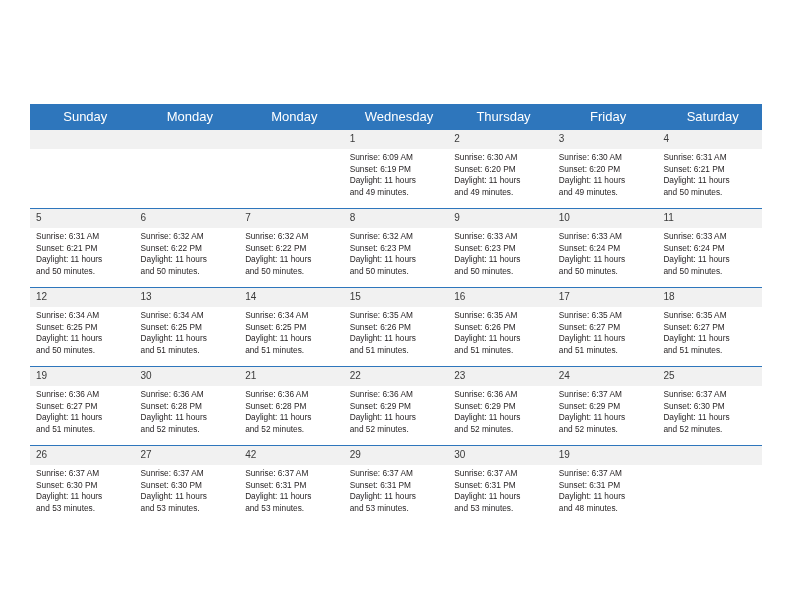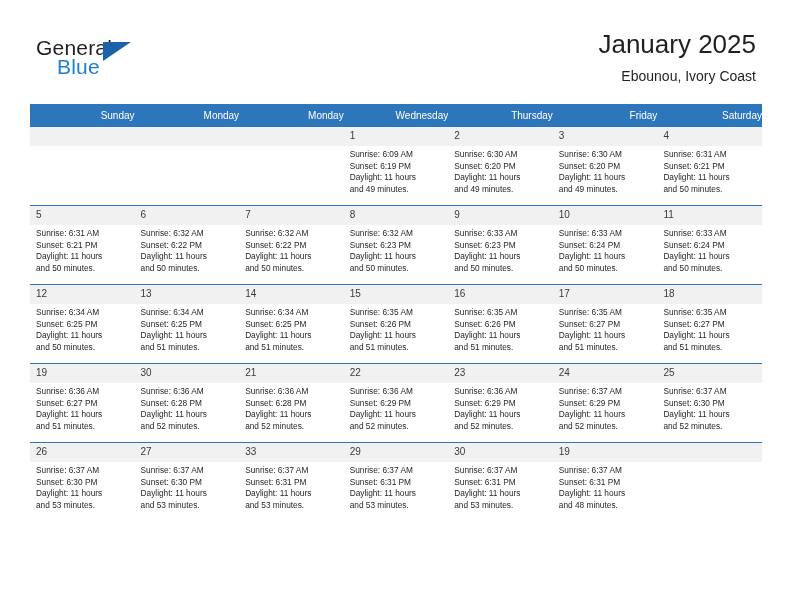--- a/index.html
+++ b/index.html
@@ -90,23 +90,23 @@
     position: absolute;
     left: 30px;
     top: 104px;
     width: 732px;
     border-collapse: collapse;
     table-layout: fixed;
   }
   .cal th {
     background: #2e76bc;
     color: #ffffff;
-    font-size: 10px;
+    font-size: 13px;
     font-weight: normal;
-    text-align: right;
+    text-align: center;
     padding: 5px 0 5px 6px;
     height: 12px;
     border: none;
   }
   .cal td {
     vertical-align: top;
     padding: 0;
     border: none;
     border-top: 1px solid #2e76bc;
     height: 78px;
@@ -138,34 +138,20 @@
     line-height: 11.6px;
     color: #231f20;
     white-space: nowrap;
   }
 </style>
 </head>
 <body>
 
 <div class="page">
 
-  <div class="top">
-
-    <div class="logo">
-      <span class="logo-general">General</span>
-      <span class="logo-tri"></span>
-      <span class="logo-blue">Blue</span>
-    </div>
-
-    <div class="title-wrap">
-      <div class="cal-title">January 2025</div>
-      <div class="cal-subtitle">Ebounou, Ivory Coast</div>
-    </div>
-
-  </div>
 
   <table class="cal">
     <thead>
       <tr>
         <th>Sunday</th>
         <th>Monday</th>
         <th>Monday</th>
         <th>Wednesday</th>
         <th>Thursday</th>
         <th>Friday</th>
@@ -428,21 +414,21 @@
           <td>
             <span class="daynum">27</span>
             <div class="cell-body">
               <div>Sunrise: 6:37 AM</div>
               <div>Sunset: 6:30 PM</div>
               <div>Daylight: 11 hours</div>
               <div>and 53 minutes.</div>
             </div>
           </td>
           <td>
-            <span class="daynum">33</span>
+            <span class="daynum">42</span>
             <div class="cell-body">
               <div>Sunrise: 6:37 AM</div>
               <div>Sunset: 6:31 PM</div>
               <div>Daylight: 11 hours</div>
               <div>and 53 minutes.</div>
             </div>
           </td>
           <td>
             <span class="daynum">29</span>
             <div class="cell-body">

